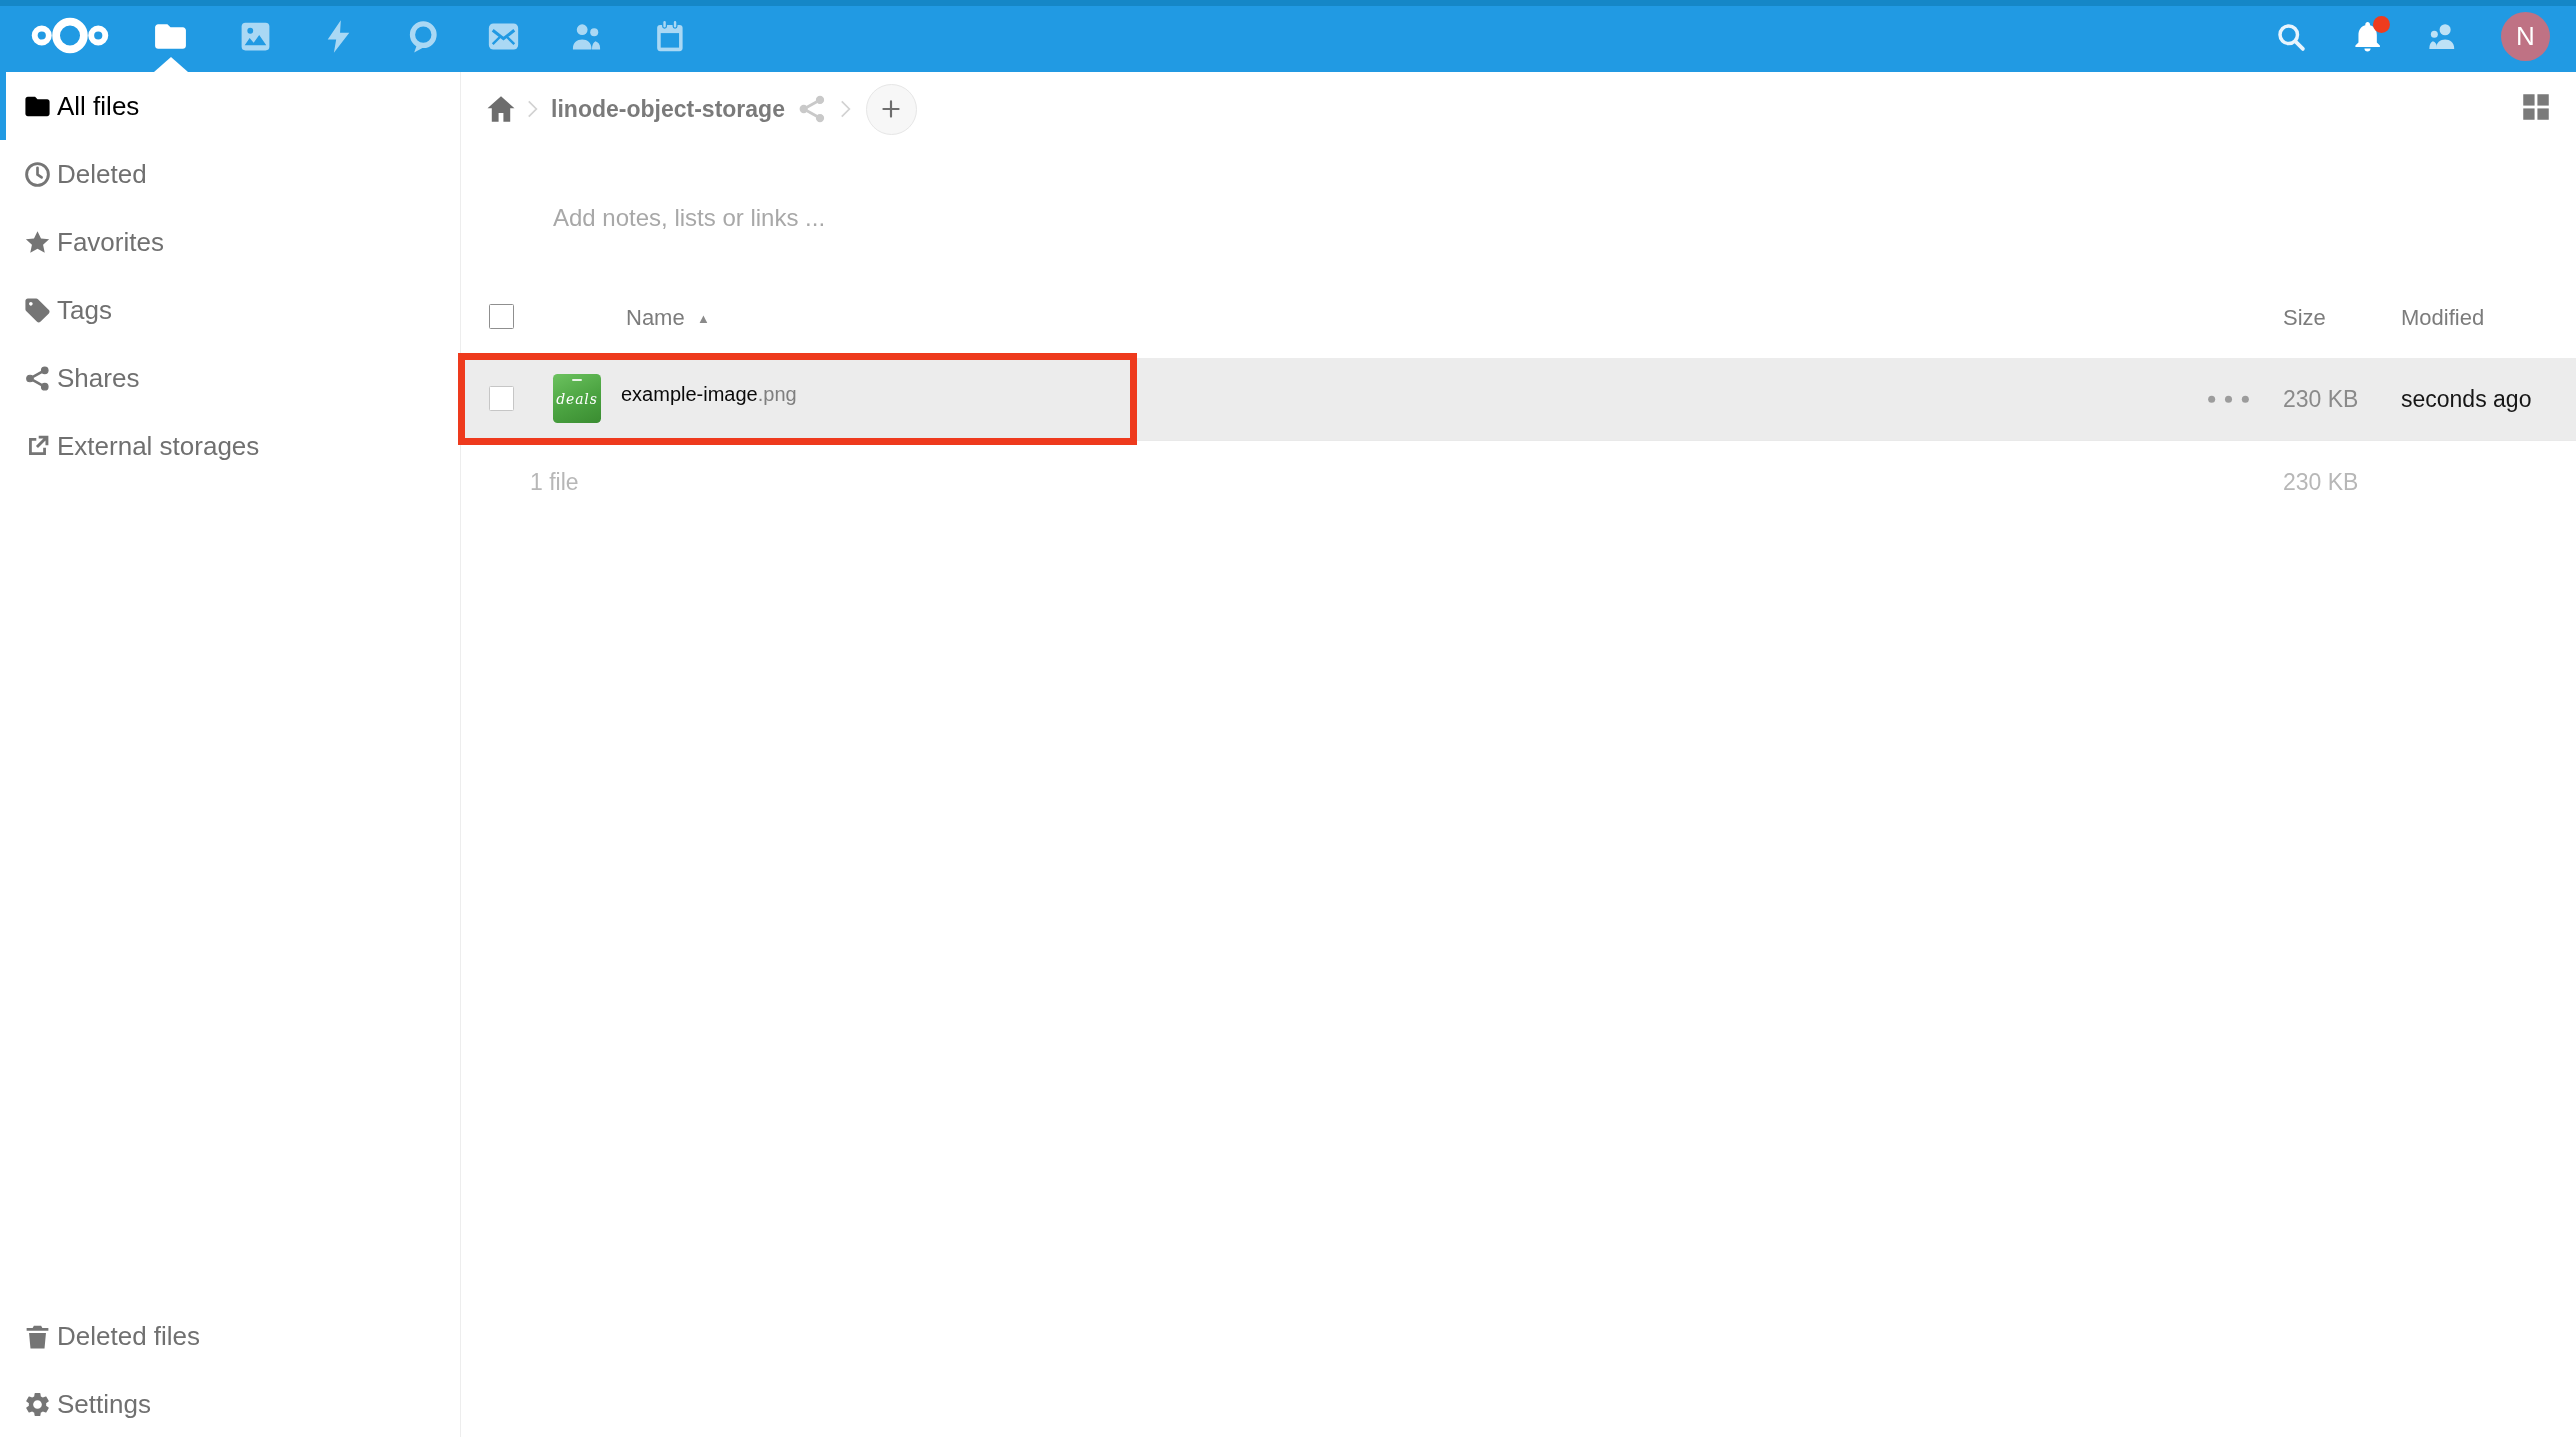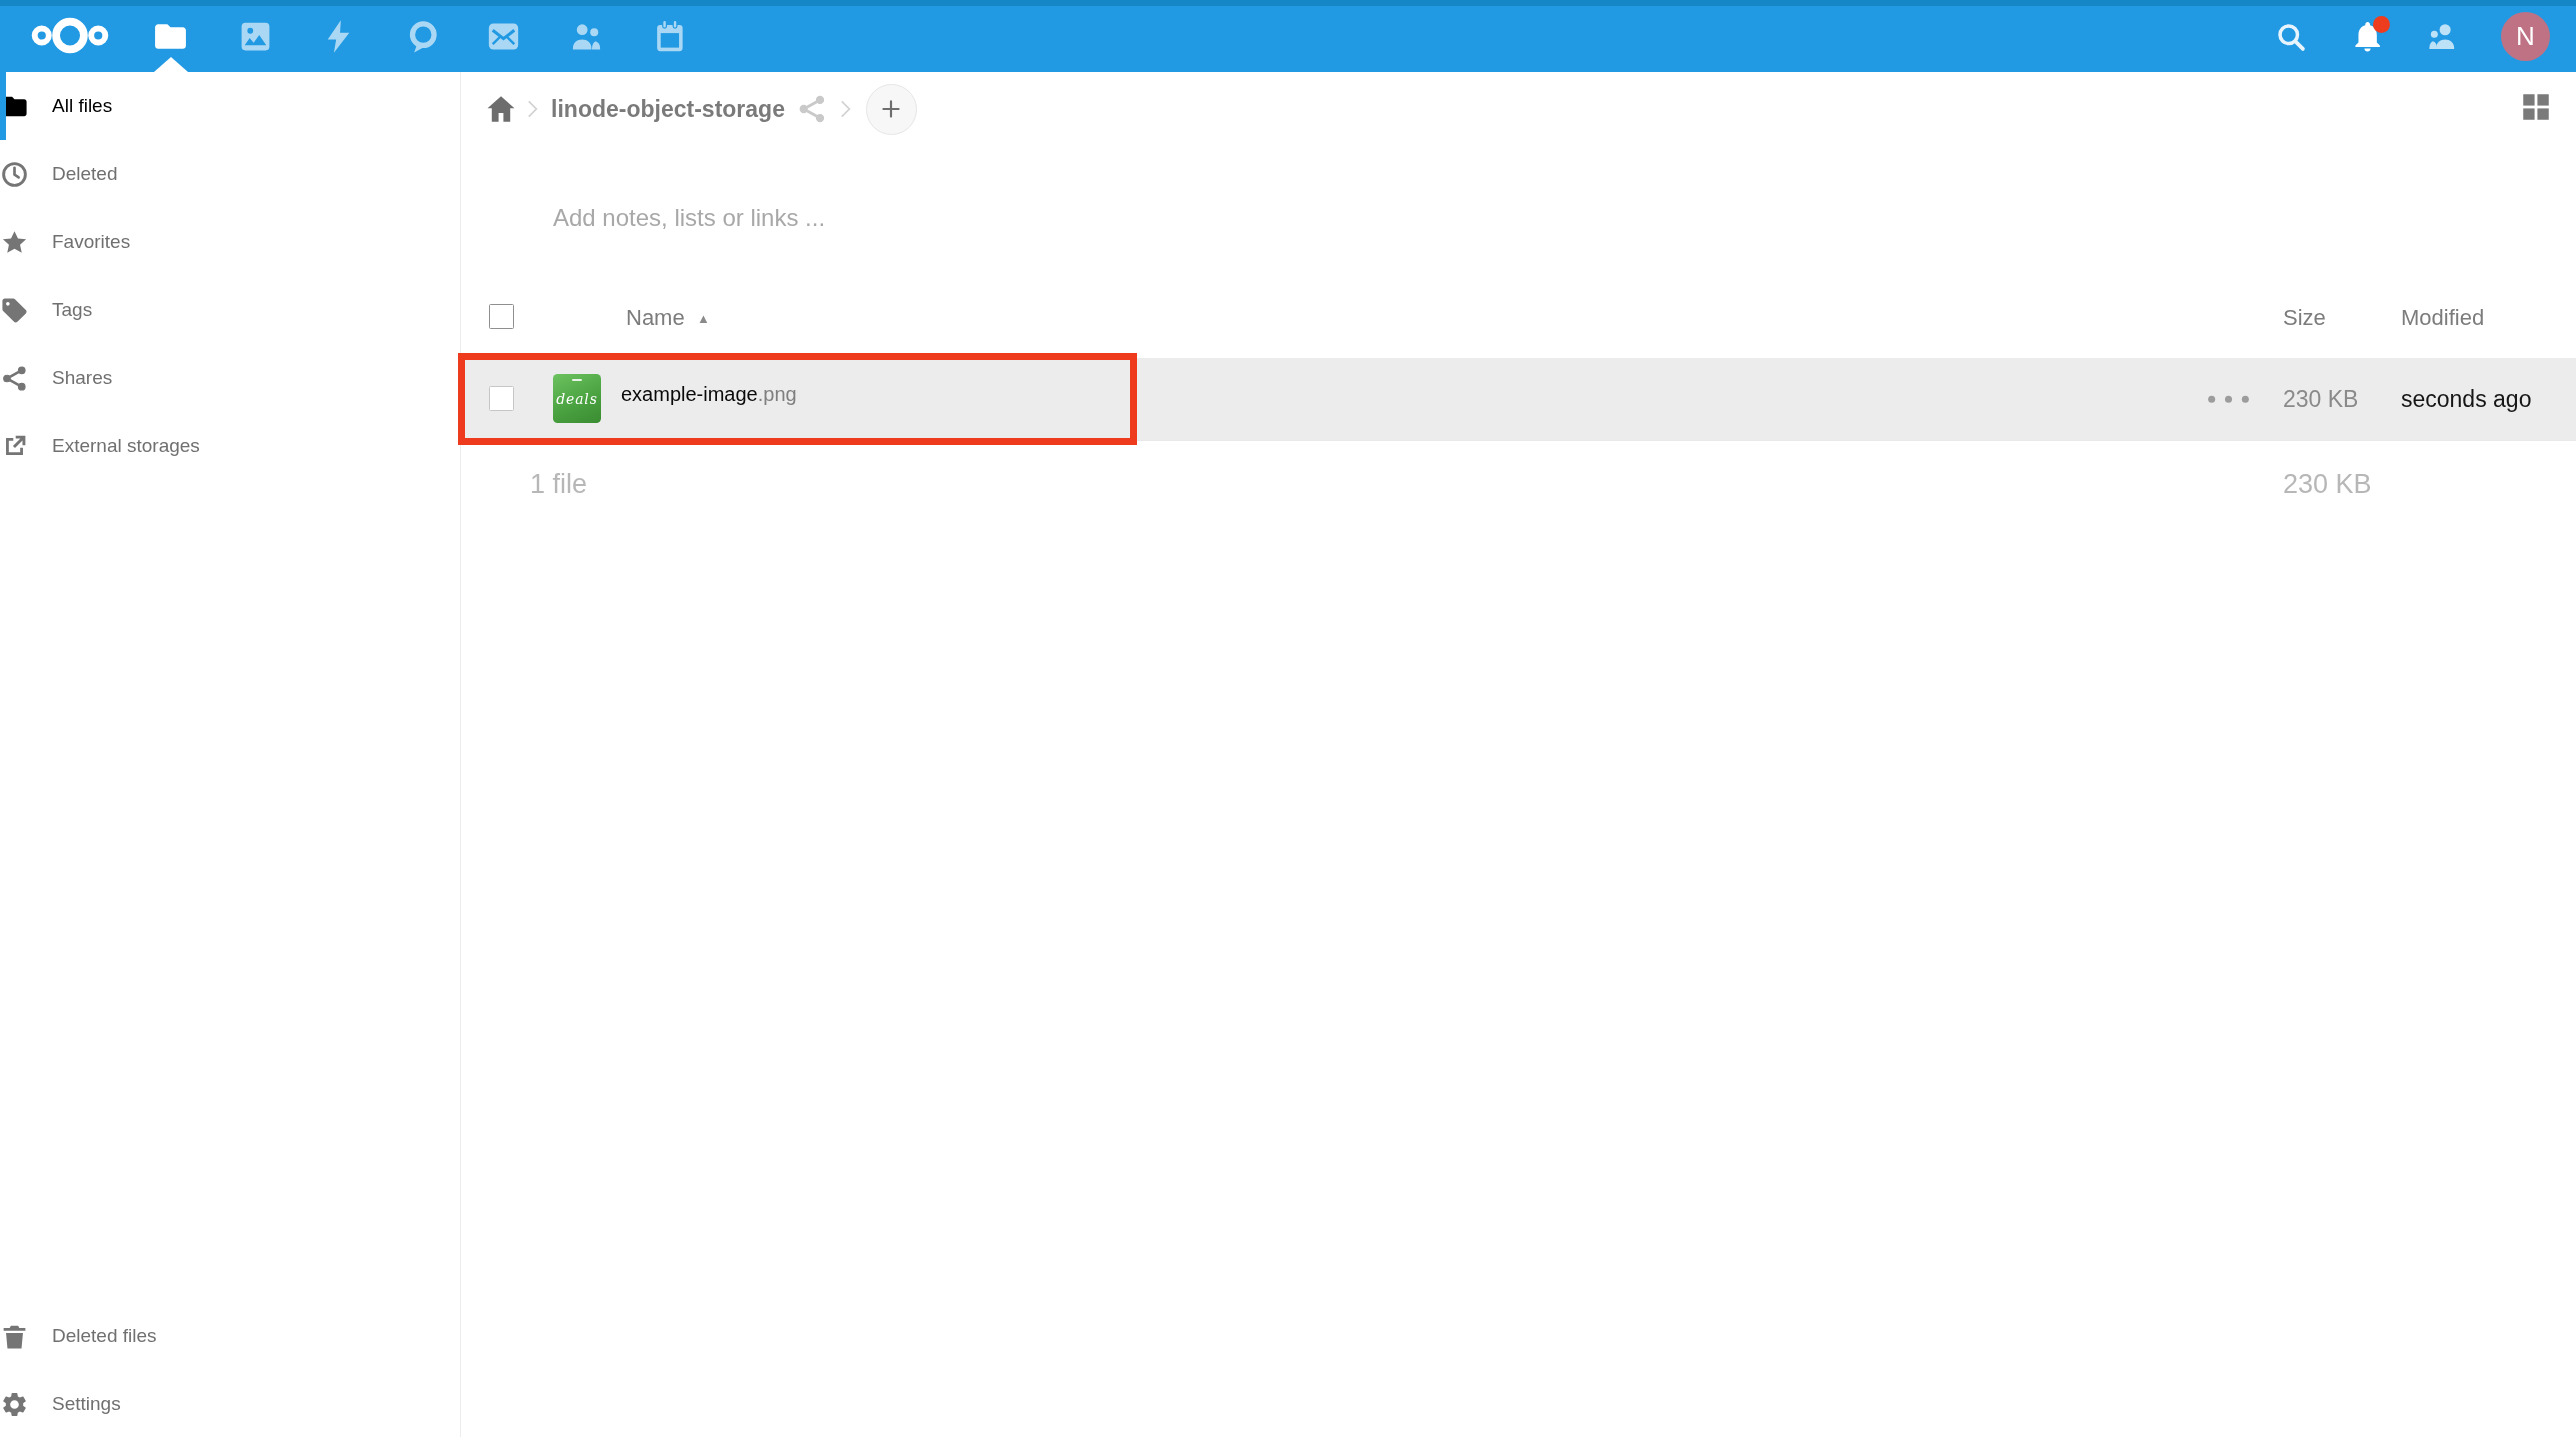--- a/index.html
+++ b/index.html
@@ -42,21 +42,21 @@
     cursor:pointer;
   }
 
   
   .sidebar {
     position:absolute; top:72px; left:0; width:461px; height:1366px;
     background:#fff; border-right:1.5px solid #ededed; z-index:10;
   }
   .nav-item {
     position:relative; height:68px; display:flex; align-items:center;
-    gap:23px; cursor:pointer; color:#707070; font-size:19px;
+    padding-left:23px; gap:5px; cursor:pointer; color:#707070; font-size:26px;
   }
   .nav-item .nicon { width:29px; height:29px; flex:0 0 29px; }
   .nav-item.active { color:#000; font-weight:500; }
   .nav-item.active::before {
     content:""; position:absolute; left:0; top:0; width:6.1px; height:100%; background:#219ae3;
   }
   .sidebar-footer { position:absolute; bottom:0; left:0; width:100%; }
 
   
   .content { position:absolute; top:72px; left:462px; right:0; bottom:0; background:#fff; }
@@ -103,21 +103,21 @@
   .thumb::before {
     content:""; position:absolute; top:4.6px; left:50%; width:10.8px; height:2.3px; margin-left:-5.4px;
     background:rgba(255,255,255,.85); border-radius:1.5px;
   }
   .fname { position:absolute; left:159px; top:25px; font-size:20px; font-weight:500; color:#0a0a0a; }
   .fname .ext { color:#7f7f7f; font-weight:400; }
   .dots { position:absolute; left:1742px; top:35px; width:49px; height:12.3px; cursor:pointer; }
   .fr-size { position:absolute; top:28px; font-size:23px; color:#8a8a8a; }
   .fr-mod  { position:absolute; top:28px; font-size:23px; color:#161616; }
 
-  .summary { position:absolute; top:388px; left:0; right:0; height:46px; color:#b7b7b7; font-size:27px; }
+  .summary { position:absolute; top:388px; left:0; right:0; height:46px; color:#b7b7b7; font-size:23px; }
   .sum-files { position:absolute; left:68px; top:9.2px; }
   .sum-size  { position:absolute; top:9.2px; }
 
   
   .annotation {
     position:absolute; left:458px; top:353px; width:679px; height:92px;
     border:7px solid #ee3a1d; z-index:30; pointer-events:none;
   }
 </style>
 </head>

